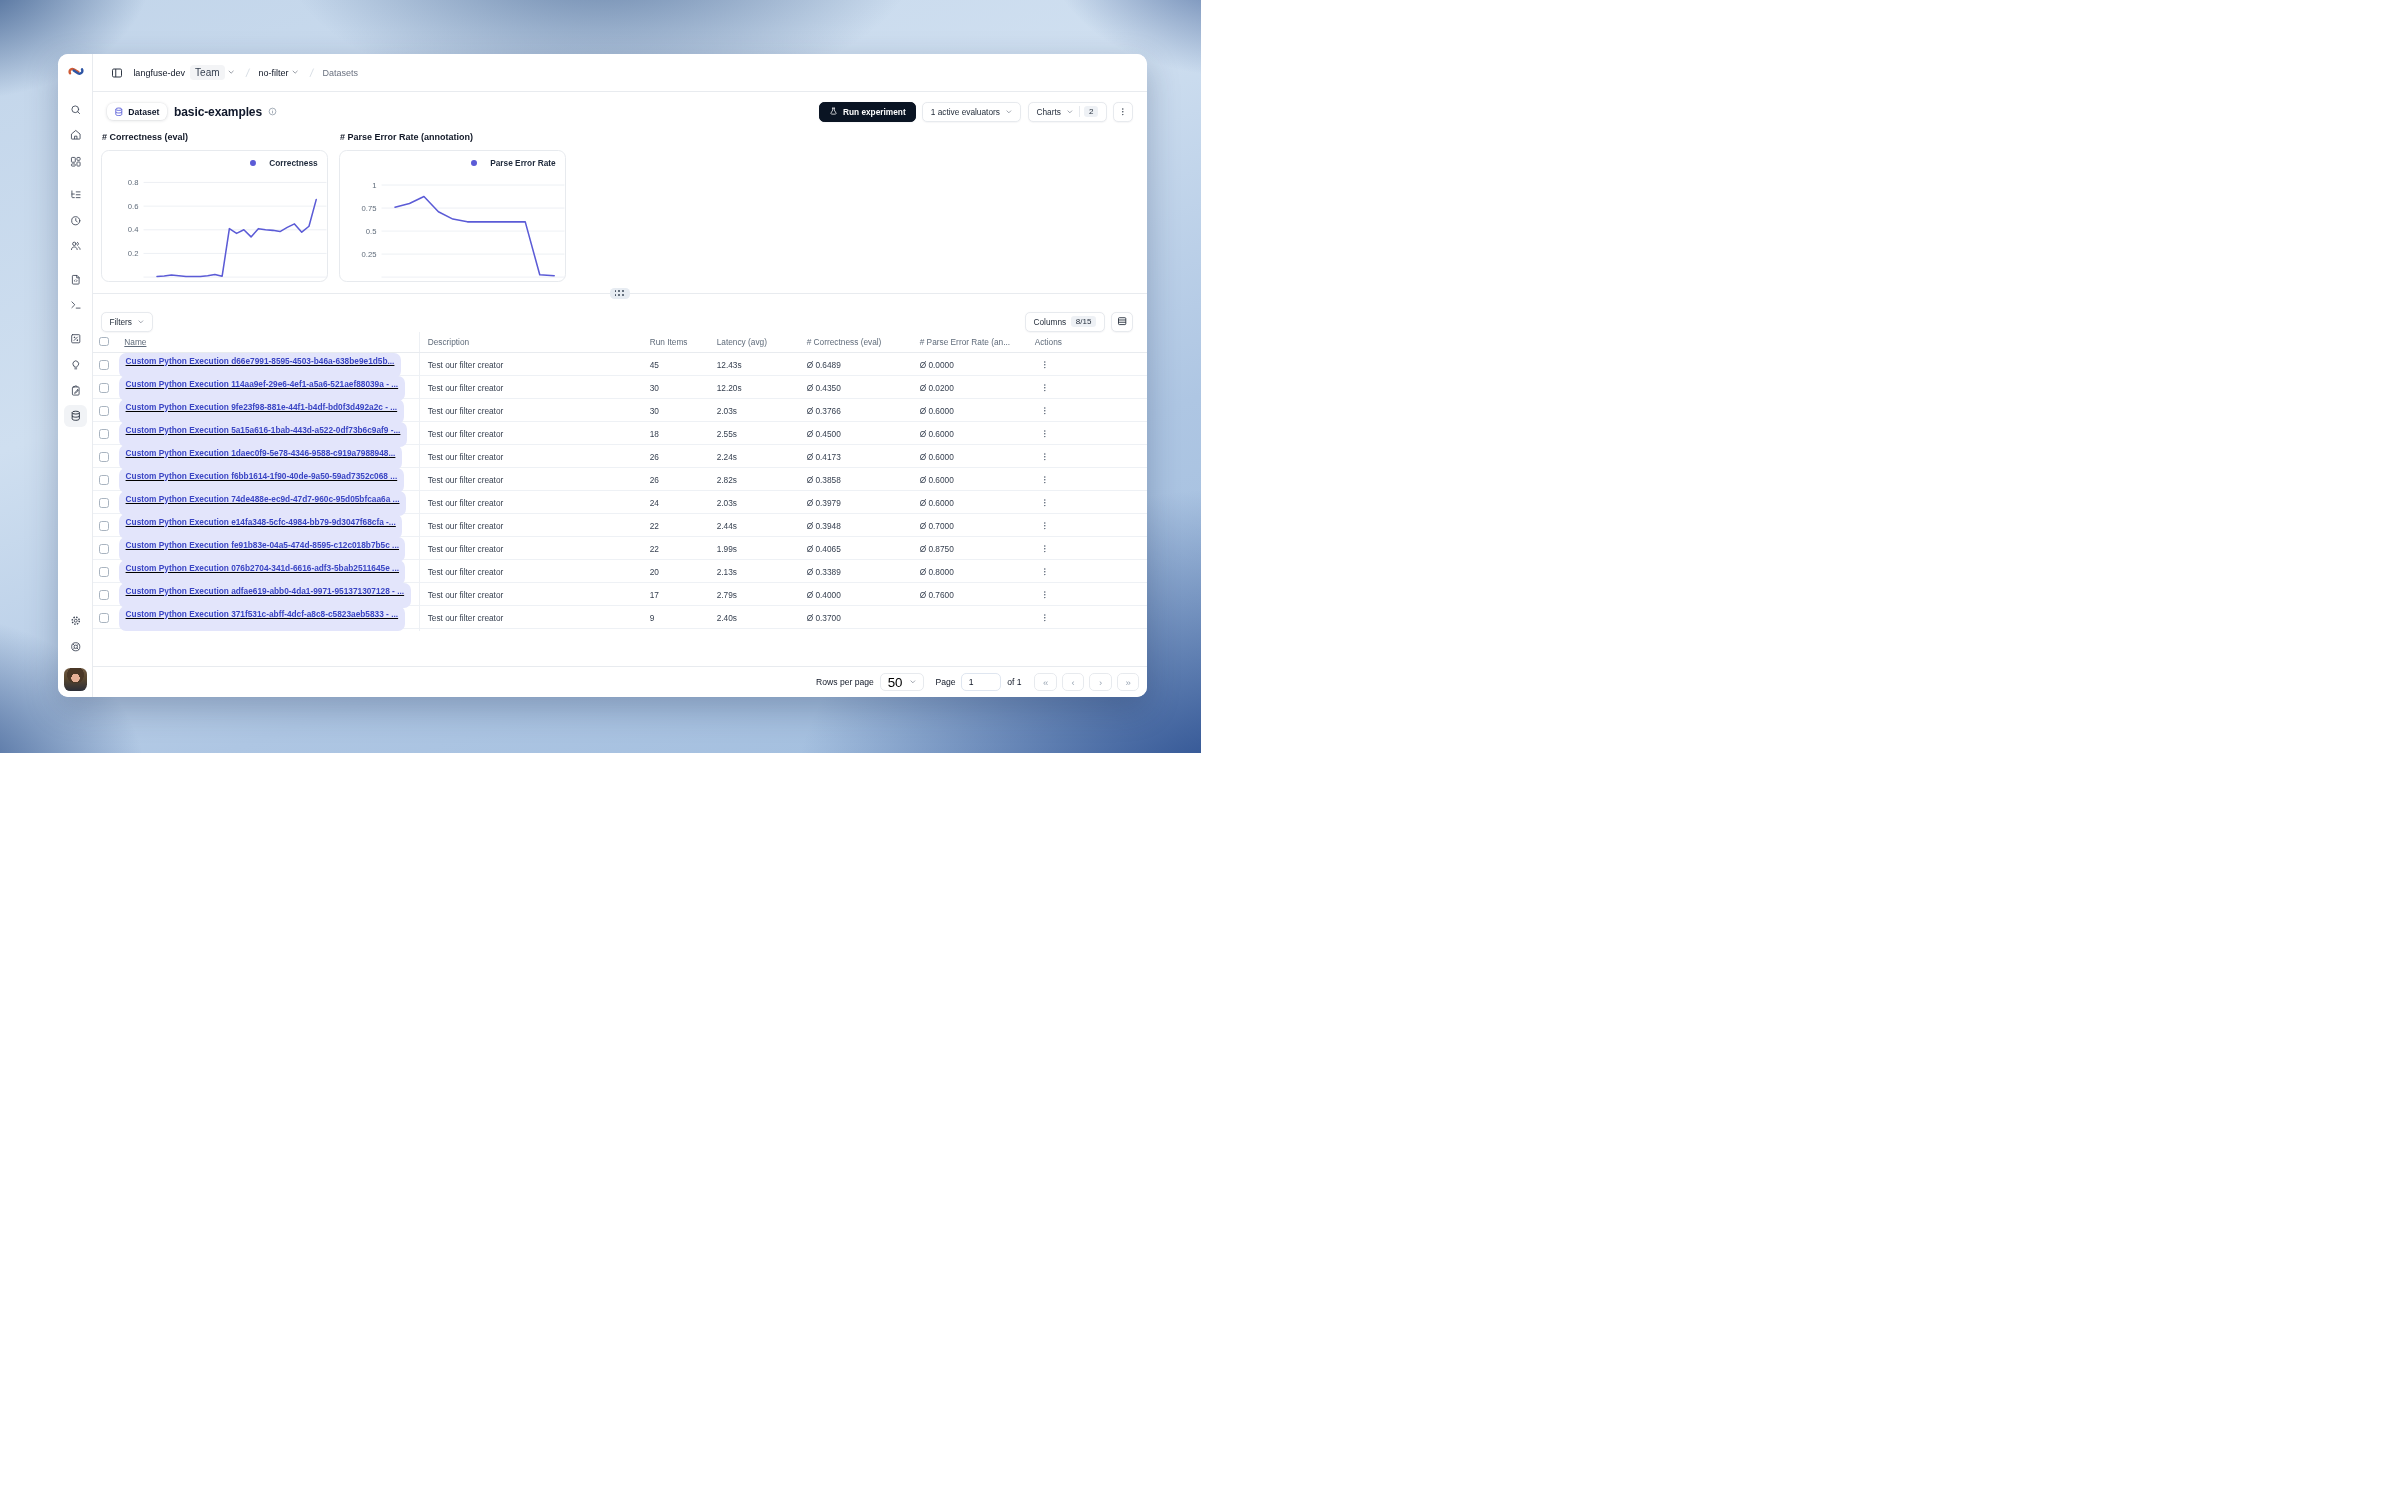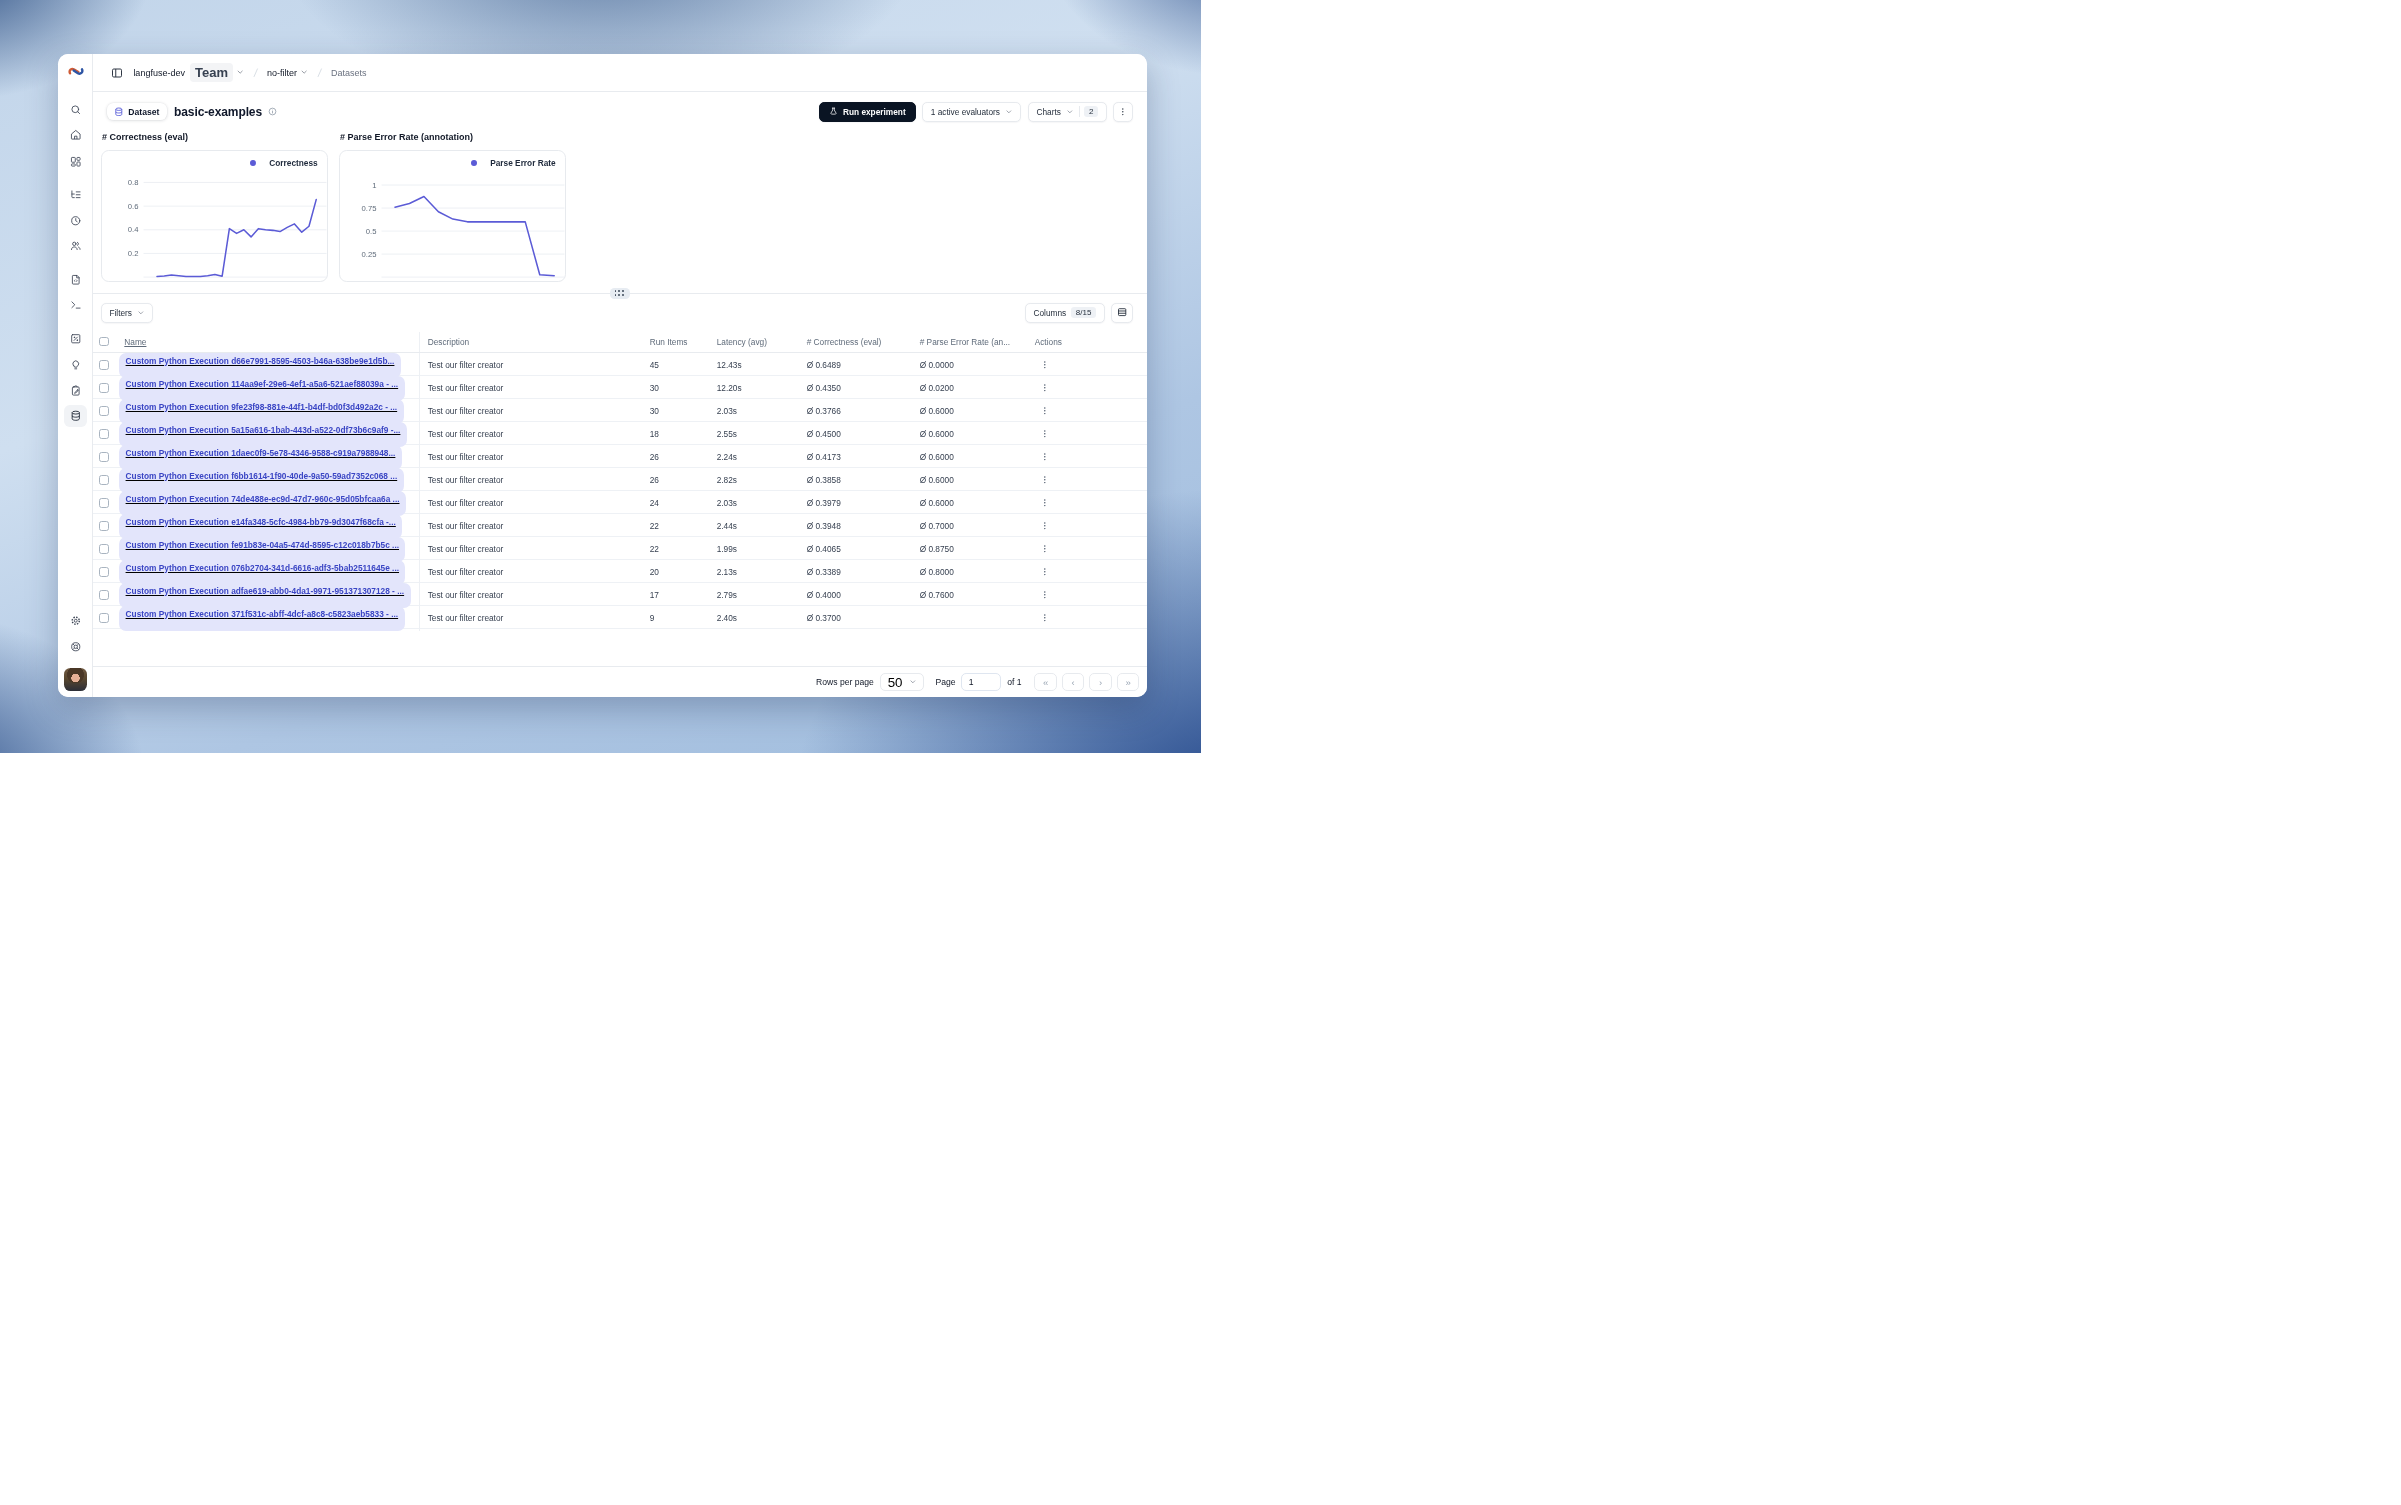--- a/index.html
+++ b/index.html
@@ -39,21 +39,21 @@
       linear-gradient(180deg,#6f5840 0%,#57462f 48%,#2c2e38 100%);
   }
 
   
   .main{ flex:1; display:flex; flex-direction:column; min-width:0; background:#fff; }
 
   .topbar{ height:38px; flex:0 0 38px; border-bottom:0.6px solid #e8ebef; display:flex; align-items:center; padding-left:14.7px; }
   .panel-btn{ background:none;border:none; width:18px;height:18px; display:flex;align-items:center;justify-content:center; color:#2f3744; cursor:pointer; }
   .crumb{ font-size:9px; color:#111827; font-weight:500; margin-left:7.7px; }
   .crumb.muted{ color:#6b7280; font-weight:400; }
-  .team-badge{ margin-left:5.1px; background:#f3f4f6; border-radius:3.8px; padding:1.9px 5.1px; font-size:13px; color:#374151;font-weight:bold; }
+  .team-badge{ margin-left:5.1px; background:#f3f4f6; border-radius:3.8px; padding:1.9px 5.1px; font-size:10px; color:#374151; }
   .bc-chev{ margin-left:2.6px; color:#6b7280; display:flex; }
   .bc-slash{ margin:0 3.8px 0 6.4px; color:#d4dae1; display:flex; }
 
   .page-head{ display:flex; align-items:center; padding:9.6px 14px 0 13.5px; height:29.5px; }
   .dataset-pill{ display:flex; align-items:center; gap:4.5px; background:#fff; border-radius:6.4px; padding:3.8px 7.7px;
     box-shadow:0 0.6px 3.2px rgba(15,23,42,.16), 0 0 0 0.6px rgba(15,23,42,.03); }
   .dataset-pill .db-ic{ color:#5a5fd8; display:flex; }
   .dataset-pill span{ font-size:8.6px; font-weight:700; color:#0f172a; }
   .page-title{ font-size:12px; font-weight:700; color:#0f172a; margin-left:7px; letter-spacing:-0.1px; }
   .info-ic{ margin-left:5.8px; color:#8b95a3; display:flex; cursor:pointer; background:none; border:none; }
@@ -76,21 +76,21 @@
   .chart-titles{ display:flex; gap:11px; margin-bottom:8.3px; }
   .chart-titles span{ width:227px; font-size:9px; font-weight:600; color:#111827; padding-left:1.3px; }
   .chart-row{ display:flex; gap:11px; }
   .chart-card{ position:relative; width:227px; height:132px; border:0.6px solid #e7eaee; border-radius:7.7px; overflow:hidden; background:#fff; }
   .chart-card svg{ display:block; width:227px; height:132px; font-family:inherit; }
   .legend{ position:absolute; top:7px; right:9px; display:flex; align-items:center; gap:13px;font-weight:bold; }
   .legend-dot{ width:5.8px; height:5.8px; border-radius:50%; background:#5b5bd6; }
   .legend-label{ font-size:8.3px; color:#1e293b; }
 
   
-  .filters-bar{ position:relative; border-top:0.6px solid #e8ebef; height:39px; flex:0 0 39px; display:flex; align-items:center; padding:0 14px 0 7.7px; }
+  .filters-bar{ position:relative; border-top:0.6px solid #e8ebef; height:39px; flex:0 0 39px; display:flex; align-items:flex-end; padding:0 14px 0 7.7px; }
   .drag-handle{ position:absolute; left:calc(50% - 10.3px); top:-5.8px; width:20px; height:11.5px; background:#e7ecf2; border:none; border-radius:4.5px;
     display:grid; grid-template-columns:repeat(3,2.6px); grid-template-rows:repeat(2,2.6px); gap:1.3px; place-content:center; cursor:row-resize; }
   .drag-handle i{ width:1.9px; height:1.9px; border-radius:50%; background:#3f4a5a; }
   .filters-right{ margin-left:auto; display:flex; align-items:center; gap:6.4px; }
 
   
   .tablewrap{ flex:0 0 auto; }
   .thead, .trow{ display:grid; grid-template-columns:23px 304px 222px 67px 90px 113px 115px minmax(0,1fr); align-items:center; }
   .thead{ height:21px; border-bottom:0.6px solid #e8ebef; }
   .thead .hc{ font-size:8.3px; color:#5f6b7a; font-weight:500; padding-left:7.7px; white-space:nowrap; overflow:hidden; }

